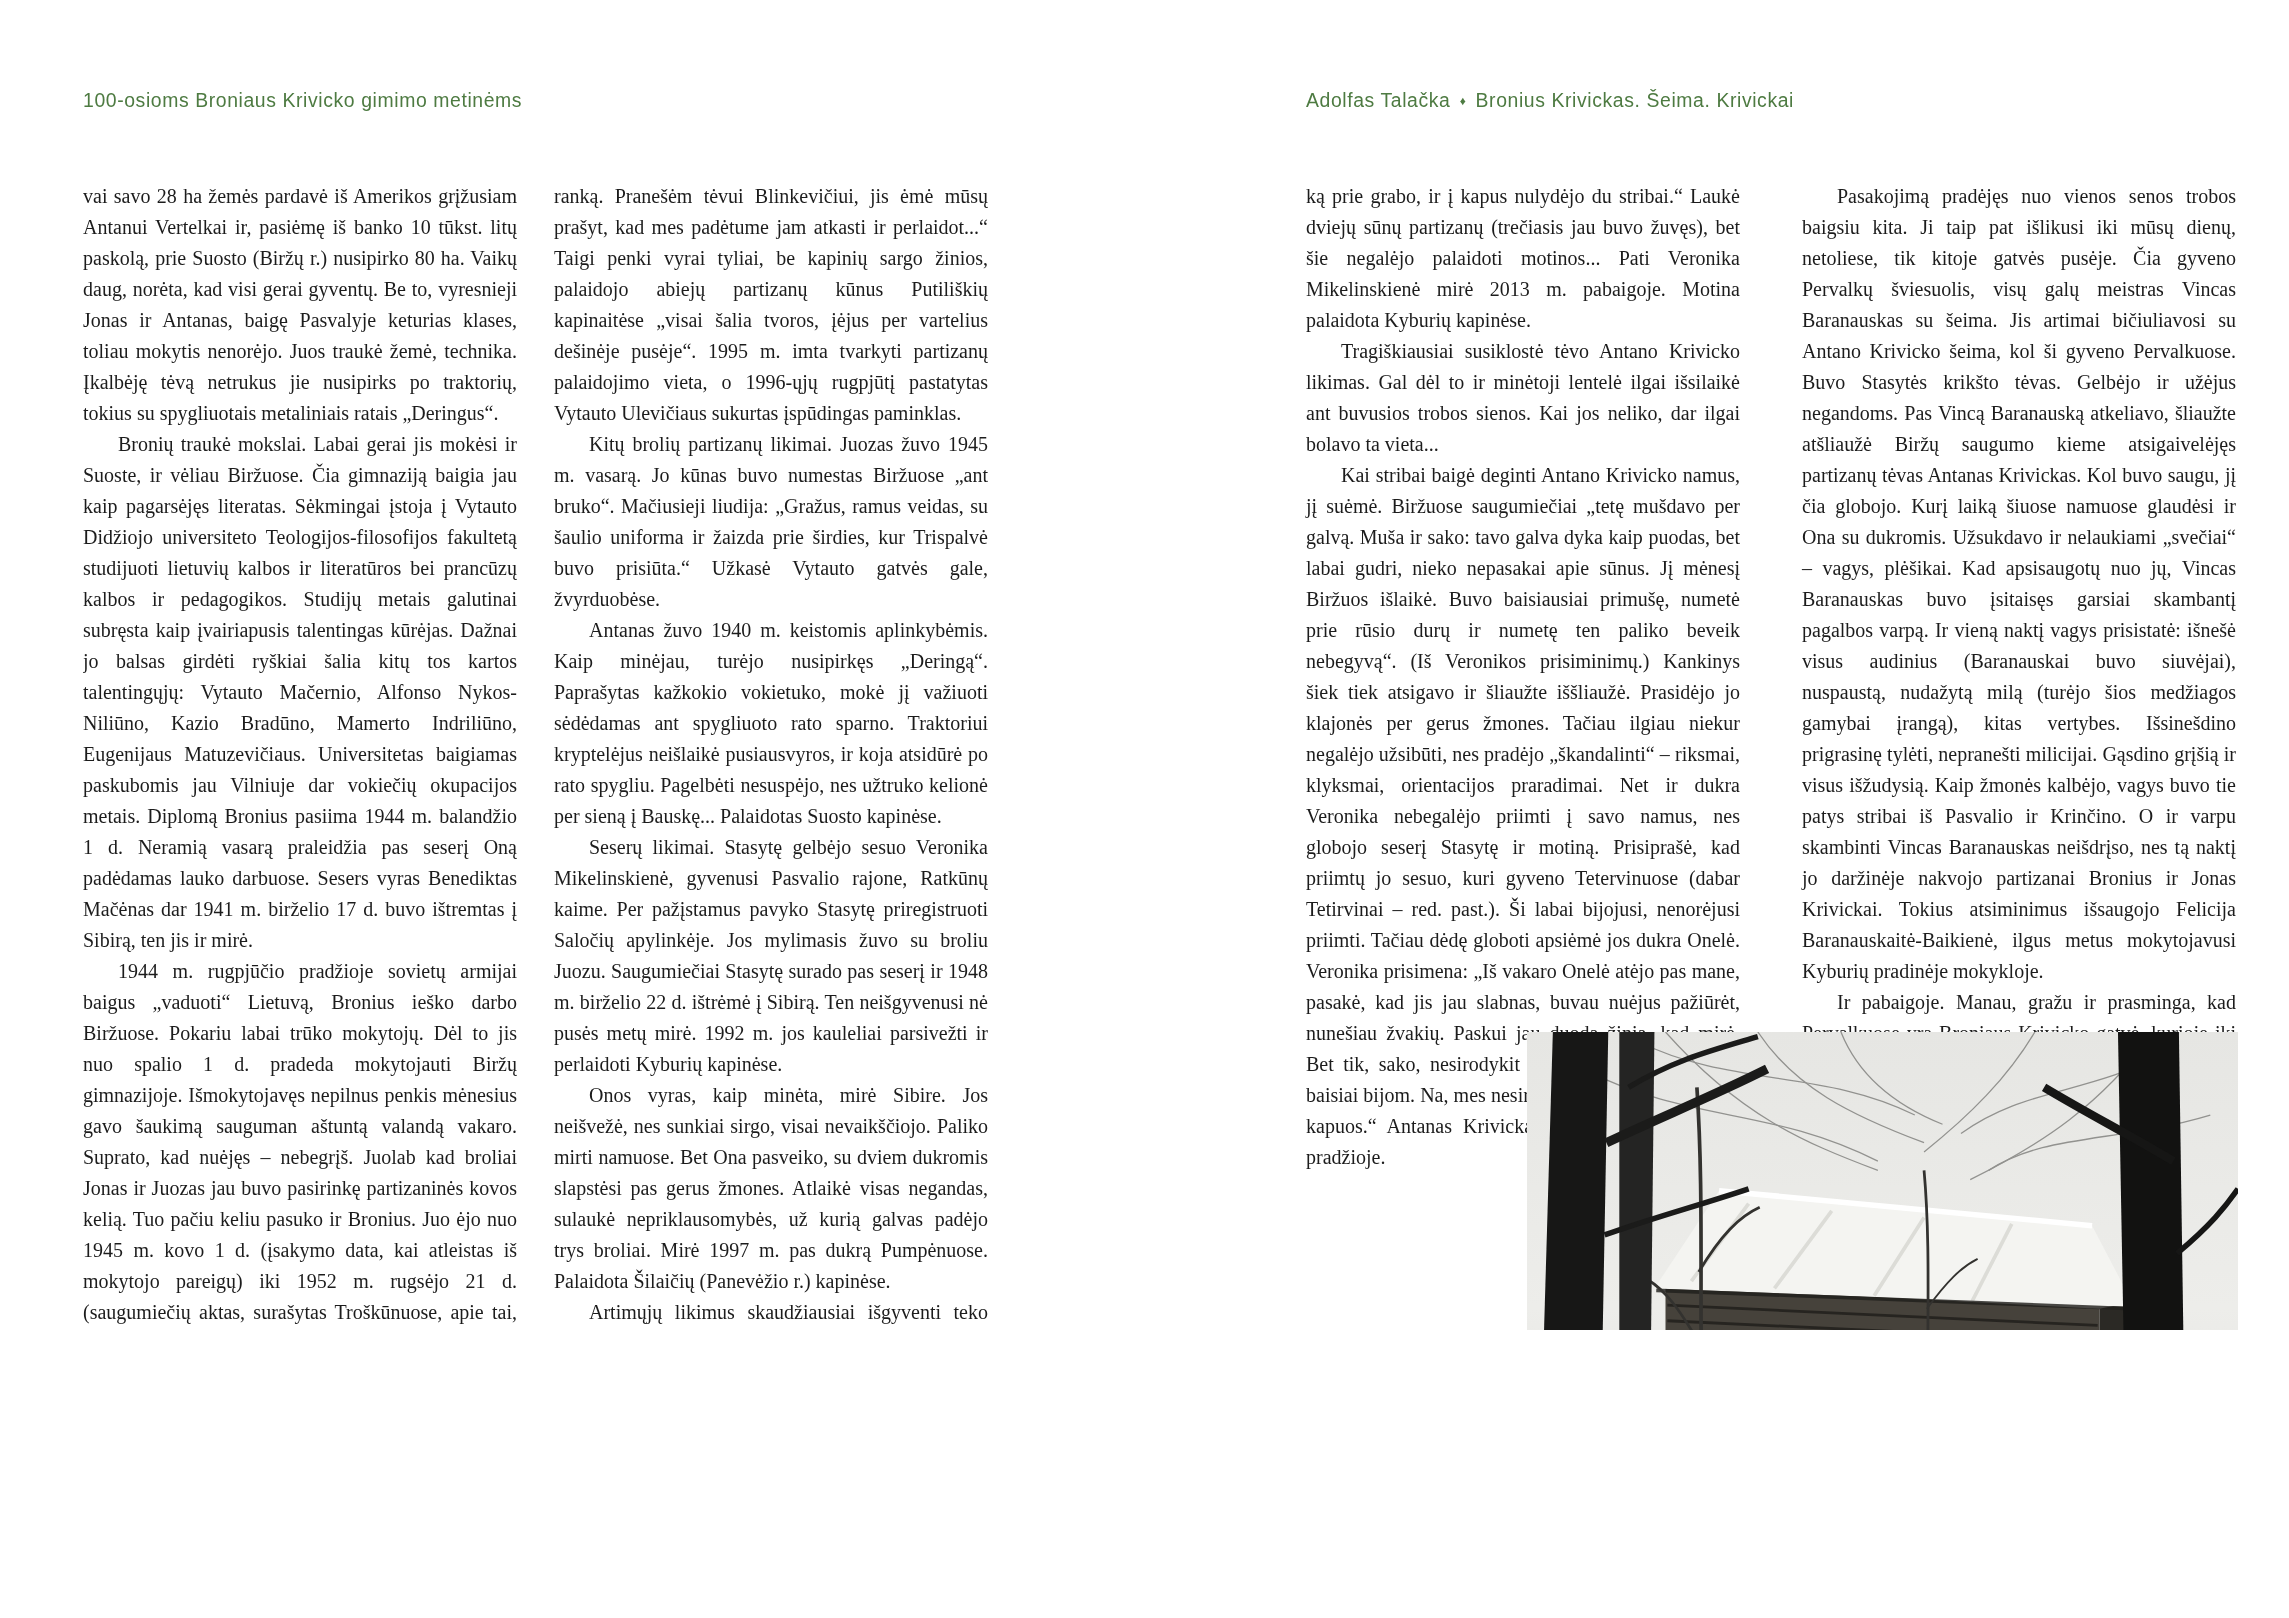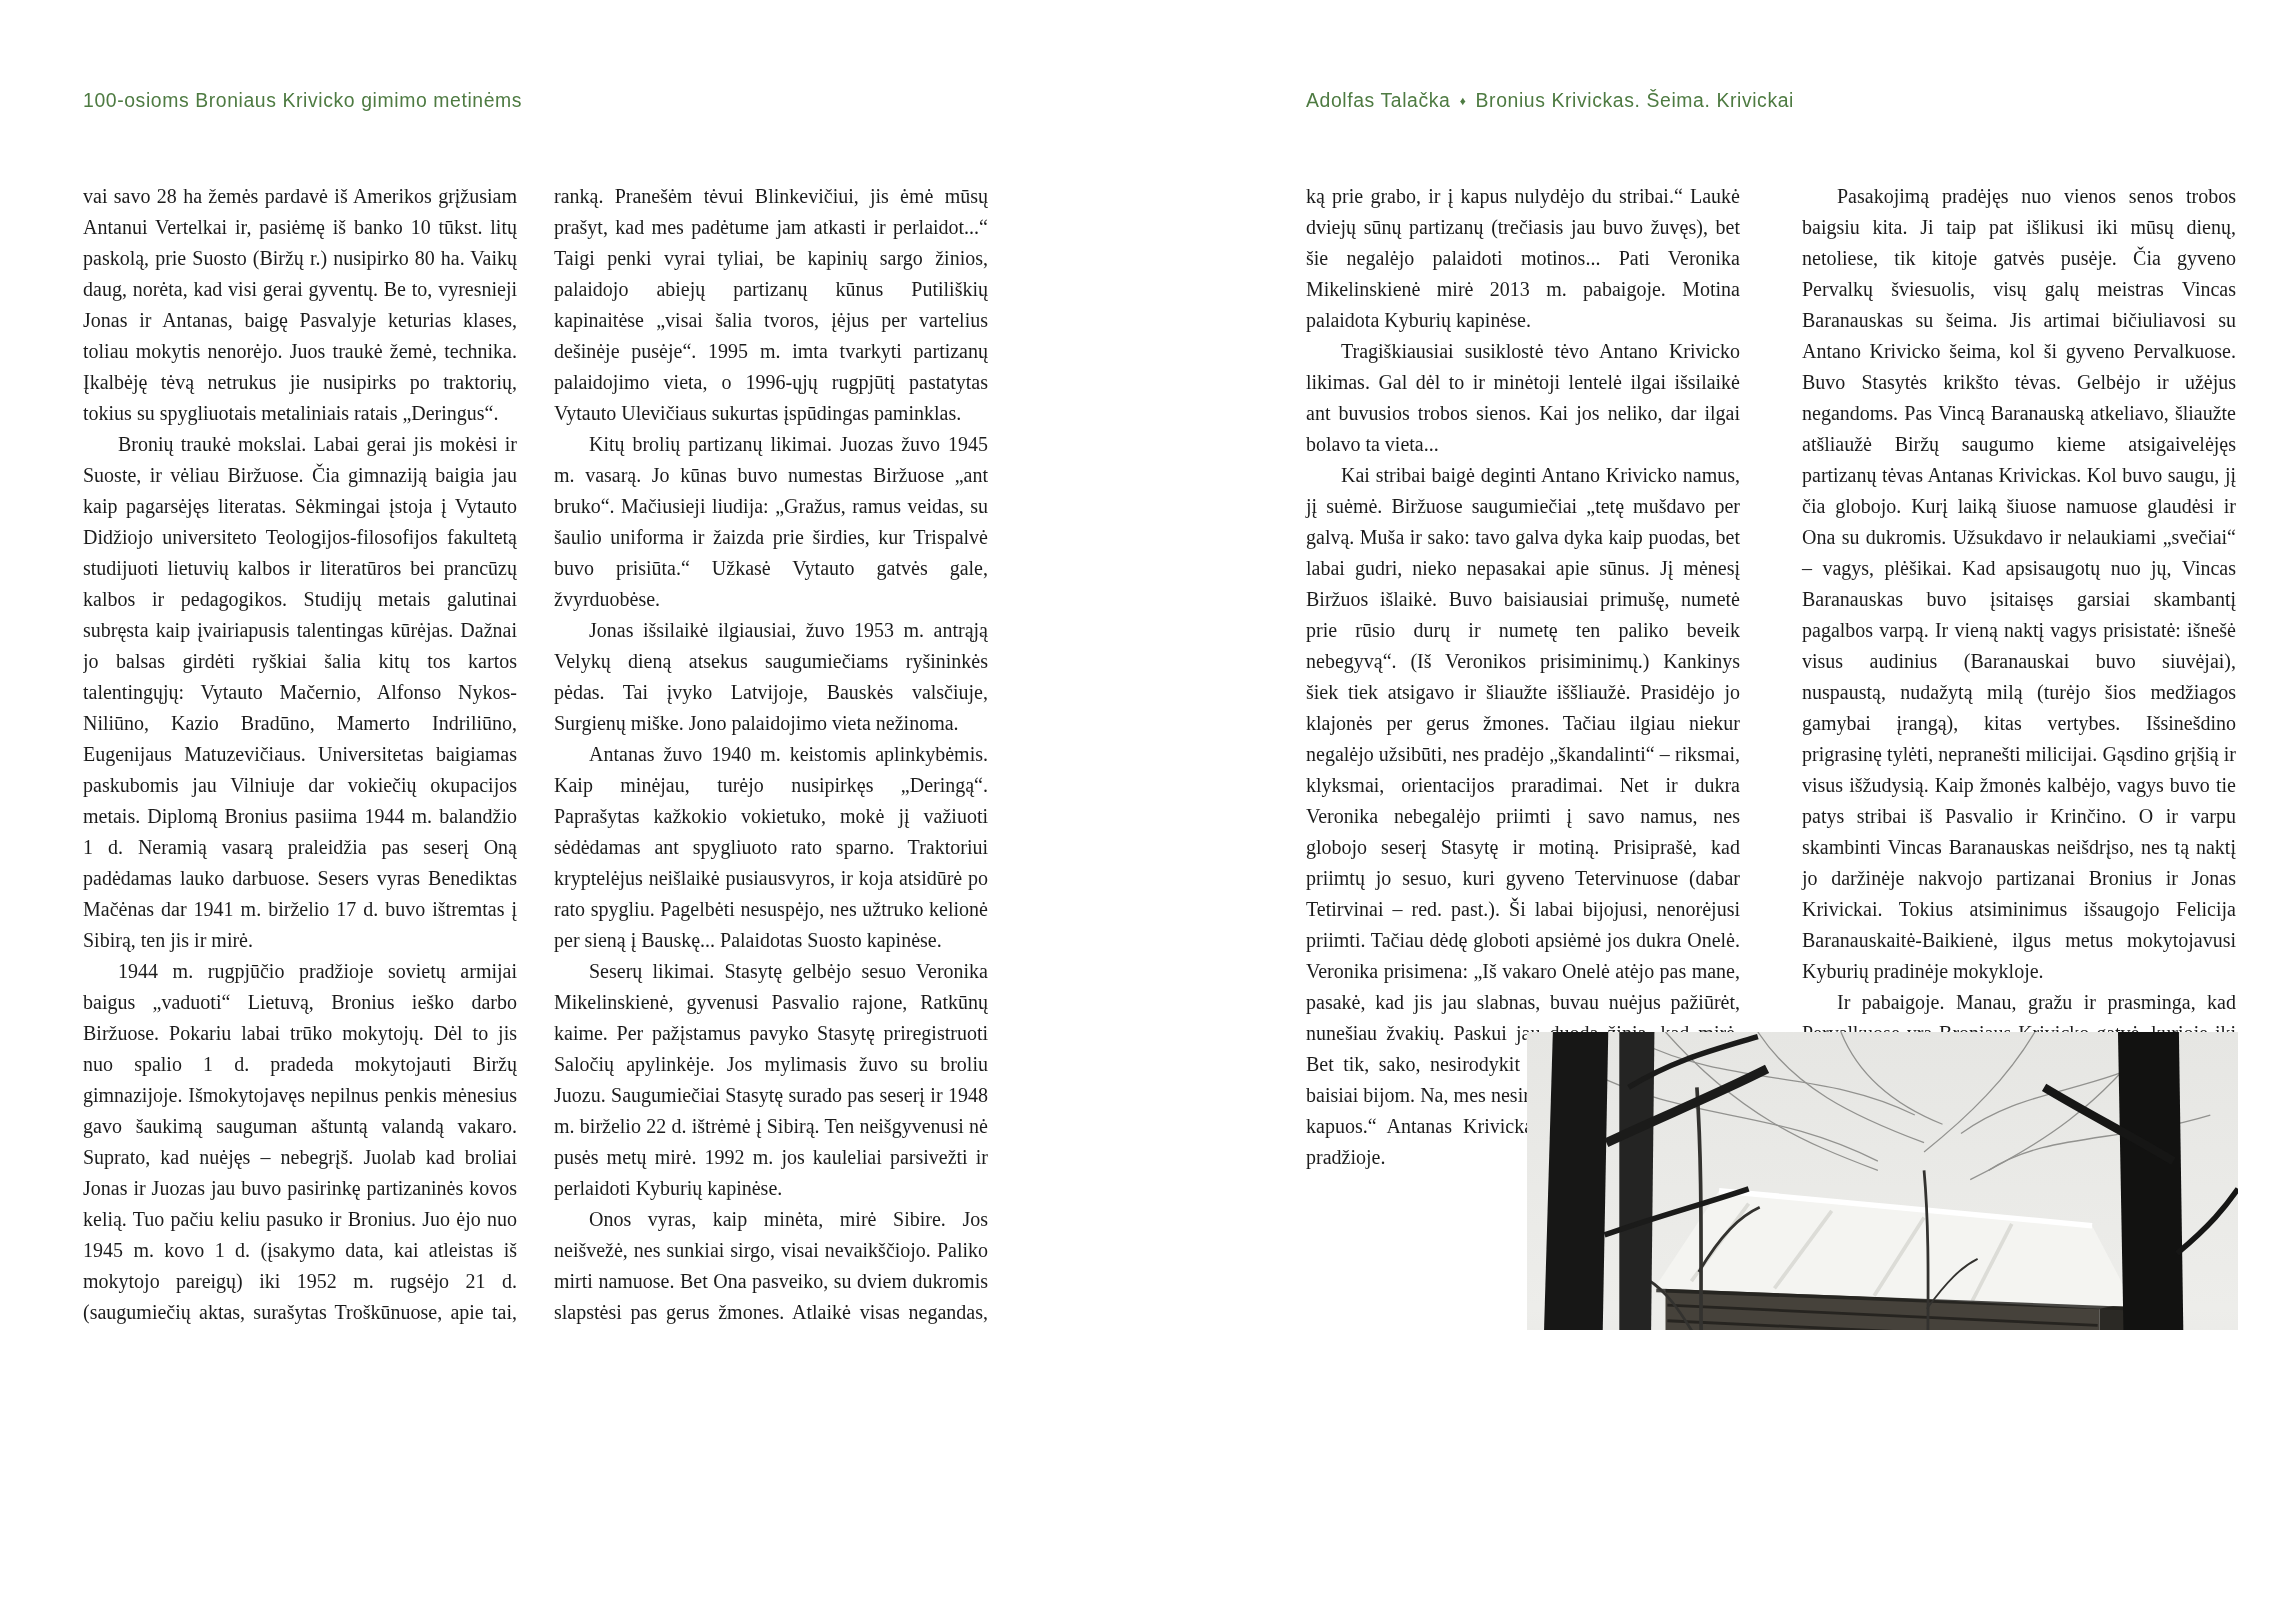--- a/index.html
+++ b/index.html
@@ -62,21 +62,20 @@
 
   <div class="col col-tall" style="left:83px;">
       <p class="para">vai savo 28 ha žemės pardavė iš Amerikos grįžusiam Antanui Vertelkai ir, pasiėmę iš banko 10 tūkst. litų paskolą, prie Suosto (Biržų r.) nusipirko 80 ha. Vaikų daug, norėta, kad visi gerai gyventų. Be to, vyresnieji Jonas ir Antanas, baigę Pasvalyje keturias klases, toliau mokytis nenorėjo. Juos traukė žemė, technika. Įkalbėję tėvą netrukus jie nusipirks po traktorių, tokius su spygliuotais metaliniais ratais „Deringus“.</p>
       <p class="para indent">Bronių traukė mokslai. Labai gerai jis mokėsi ir Suoste, ir vėliau Biržuose. Čia gimnaziją baigia jau kaip pagarsėjęs literatas. Sėkmingai įstoja į Vytauto Didžiojo universiteto Teologijos-filosofijos fakultetą studijuoti lietuvių kalbos ir literatūros bei prancūzų kalbos ir pedagogikos. Studijų metais galutinai subręsta kaip įvairiapusis talentingas kūrėjas. Dažnai jo balsas girdėti ryškiai šalia kitų tos kartos talentingųjų: Vytauto Mačernio, Alfonso Nykos-Niliūno, Kazio Bradūno, Mamerto Indriliūno, Eugenijaus Matuzevičiaus. Universitetas baigiamas paskubomis jau Vilniuje dar vokiečių okupacijos metais. Diplomą Bronius pasiima 1944 m. balandžio 1 d. Neramią vasarą praleidžia pas seserį Oną padėdamas lauko darbuose. Sesers vyras Benediktas Mačėnas dar 1941 m. birželio 17 d. buvo ištremtas į Sibirą, ten jis ir mirė.</p>
       <p class="para indent">1944 m. rugpjūčio pradžioje sovietų armijai baigus „vaduoti“ Lietuvą, Bronius ieško darbo Biržuose. Pokariu labai trūko mokytojų. Dėl to jis nuo spalio 1 d. pradeda mokytojauti Biržų gimnazijoje. Išmokytojavęs nepilnus penkis mėnesius gavo šaukimą sauguman aštuntą valandą vakaro. Suprato, kad nuėjęs – nebegrįš. Juolab kad broliai Jonas ir Juozas jau buvo pasirinkę partizaninės kovos kelią. Tuo pačiu keliu pasuko ir Bronius. Juo ėjo nuo 1945 m. kovo 1 d. (įsakymo data, kai atleistas iš mokytojo pareigų) iki 1952 m. rugsėjo 21 d. (saugumiečių aktas, surašytas Troškūnuose, apie tai, kad „kilus susišaudymui buvo nukauti du banditai“ Bronius Krivickas-Vilnius ir Mykolas Blinkevičius-Nemunas). Juos išdavė buvęs bendražygis, LLKS Rytų Lietuvos srities vadas Jonas Kimštas, neaiškiomis aplinkybėmis tapęs sunaikinimo operacijos vedliu, vėliau – KGB darbuotoju.</p>
     </div>
 
   <div class="col col-tall" style="left:554px;">
       <p class="para">ranką. Pranešėm tėvui Blinkevičiui, jis ėmė mūsų prašyt, kad mes padėtume jam atkasti ir perlaidot...“ Taigi penki vyrai tyliai, be kapinių sargo žinios, palaidojo abiejų partizanų kūnus Putiliškių kapinaitėse „visai šalia tvoros, įėjus per vartelius dešinėje pusėje“. 1995 m. imta tvarkyti partizanų palaidojimo vieta, o 1996-ųjų rugpjūtį pastatytas Vytauto Ulevičiaus sukurtas įspūdingas paminklas.</p>
       <p class="para indent">Kitų brolių partizanų likimai. Juozas žuvo 1945 m. vasarą. Jo kūnas buvo numestas Biržuose „ant bruko“. Mačiusieji liudija: „Gražus, ramus veidas, su šaulio uniforma ir žaizda prie širdies, kur Trispalvė buvo prisiūta.“ Užkasė Vytauto gatvės gale, žvyrduobėse.</p>
-      <p class="para indent">Jonas išsilaikė ilgiausiai, žuvo 1953 m. antrąją Velykų dieną atsekus saugumiečiams ryšininkės pėdas. Tai įvyko Latvijoje, Bauskės valsčiuje, Surgienų miške. Jono palaidojimo vieta nežinoma.</p>
       <p class="para indent">Antanas žuvo 1940 m. keistomis aplinkybėmis. Kaip minėjau, turėjo nusipirkęs „Deringą“. Paprašytas kažkokio vokietuko, mokė jį važiuoti sėdėdamas ant spygliuoto rato sparno. Traktoriui kryptelėjus neišlaikė pusiausvyros, ir koja atsidūrė po rato spygliu. Pagelbėti nesuspėjo, nes užtruko kelionė per sieną į Bauskę... Palaidotas Suosto kapinėse.</p>
       <p class="para indent">Seserų likimai. Stasytę gelbėjo sesuo Veronika Mikelinskienė, gyvenusi Pasvalio rajone, Ratkūnų kaime. Per pažįstamus pavyko Stasytę priregistruoti Saločių apylinkėje. Jos mylimasis žuvo su broliu Juozu. Saugumiečiai Stasytę surado pas seserį ir 1948 m. birželio 22 d. ištrėmė į Sibirą. Ten neišgyvenusi nė pusės metų mirė. 1992 m. jos kauleliai parsivežti ir perlaidoti Kyburių kapinėse.</p>
       <p class="para indent">Onos vyras, kaip minėta, mirė Sibire. Jos neišvežė, nes sunkiai sirgo, visai nevaikščiojo. Paliko mirti namuose. Bet Ona pasveiko, su dviem dukromis slapstėsi pas gerus žmones. Atlaikė visas negandas, sulaukė nepriklausomybės, už kurią galvas padėjo trys broliai. Mirė 1997 m. pas dukrą Pumpėnuose. Palaidota Šilaičių (Panevėžio r.) kapinėse.</p>
       <p class="para indent">Artimųjų likimus skaudžiausiai išgyventi teko Veronikai. Tai, ką čia pasakoju, paremta būtent jos prisiminimais. Į Sibirą Veronika nebuvo ištremta: saugumiečiai sakė, kad „bobą paliksim – brolius susemsim“. Taigi kiekvienas jos gyvenimo žingsnis buvo stebimas pro padidinamąjį stiklą. Veronika buvo priglaudusi Stasytę, parsivežė ir motiną Oną, kai stribai baigė deginti dar likusius trobesius. Nuvažiavusi rado mamą, raudančią už krūmo... Kad būtų mažiau įtarinėjimų, mamą vadino „dėdinyte“. Mama mirė 1947 m. kovo 7 d.: „Du stribai prasėdėjo visą lai-</p>
     </div>
 
   <div class="col" style="left:1306px;">
       <p class="para">ką prie grabo, ir į kapus nulydėjo du stribai.“ Laukė dviejų sūnų partizanų (trečiasis jau buvo žuvęs), bet šie negalėjo palaidoti motinos... Pati Veronika Mikelinskienė mirė 2013 m. pabaigoje. Motina palaidota Kyburių kapinėse.</p>
       <p class="para indent">Tragiškiausiai susiklostė tėvo Antano Krivicko likimas. Gal dėl to ir minėtoji lentelė ilgai išsilaikė ant buvusios trobos sienos. Kai jos neliko, dar ilgai bolavo ta vieta...</p>
       <p class="para indent">Kai stribai baigė deginti Antano Krivicko namus, jį suėmė. Biržuose saugumiečiai „tetę mušdavo per galvą. Muša ir sako: tavo galva dyka kaip puodas, bet labai gudri, nieko nepasakai apie sūnus. Jį mėnesį Biržuos išlaikė. Buvo baisiausiai primušę, numetė prie rūsio durų ir numetę ten paliko beveik nebegyvą“. (Iš Veronikos prisiminimų.) Kankinys šiek tiek atsigavo ir šliaužte iššliaužė. Prasidėjo jo klajonės per gerus žmones. Tačiau ilgiau niekur negalėjo užsibūti, nes pradėjo „škandalinti“ – riksmai, klyksmai, orientacijos praradimai. Net ir dukra Veronika nebegalėjo priimti į savo namus, nes globojo seserį Stasytę ir motiną. Prisiprašė, kad priimtų jo sesuo, kuri gyveno Tetervinuose (dabar Tetirvinai – red. past.). Ši labai bijojusi, nenorėjusi priimti. Tačiau dėdę globoti apsiėmė jos dukra Onelė. Veronika prisimena: „Iš vakaro Onelė atėjo pas mane, pasakė, kad jis jau slabnas, buvau nuėjus pažiūrėt, nunešiau žvakių. Paskui jau duoda žinią, kad mirė. Bet tik, sako, nesirodykit nė vienas iš savųjų, mes baisiai bijom. Na, mes nesirodėm. Pakavojo Tetervinų kapuos.“ Antanas Krivickas mirė 1947 m. pačioje pradžioje.</p>

